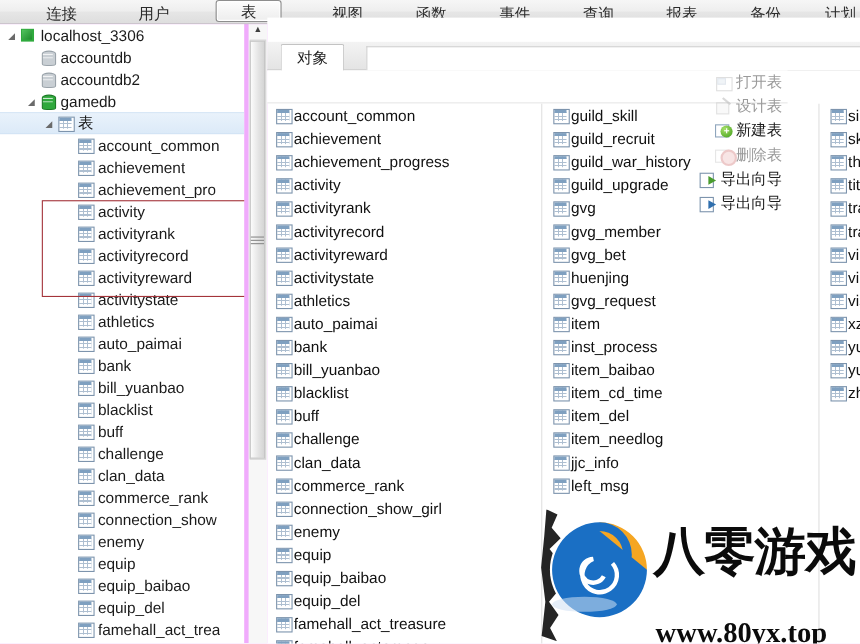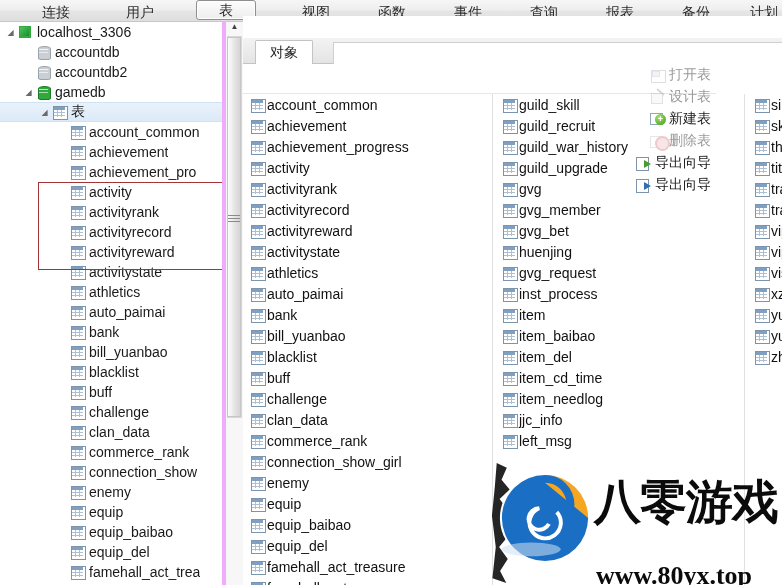--- a/index.html
+++ b/index.html
@@ -556,37 +556,37 @@
             <div class="obj-item">
               <span class="ico ico-tbl"></span>
               <span>huenjing</span>
             </div>
             <div class="obj-item">
               <span class="ico ico-tbl"></span>
               <span>gvg_request</span>
             </div>
             <div class="obj-item">
               <span class="ico ico-tbl"></span>
+              <span>item</span>
+            </div>
+            <div class="obj-item">
+              <span class="ico ico-tbl"></span>
               <span>inst_process</span>
             </div>
             <div class="obj-item">
               <span class="ico ico-tbl"></span>
-              <span>item</span>
-            </div>
-            <div class="obj-item">
-              <span class="ico ico-tbl"></span>
               <span>item_baibao</span>
             </div>
             <div class="obj-item">
               <span class="ico ico-tbl"></span>
+              <span>item_cd_time</span>
+            </div>
+            <div class="obj-item">
+              <span class="ico ico-tbl"></span>
               <span>item_del</span>
-            </div>
-            <div class="obj-item">
-              <span class="ico ico-tbl"></span>
-              <span>item_cd_time</span>
             </div>
             <div class="obj-item">
               <span class="ico ico-tbl"></span>
               <span>item_needlog</span>
             </div>
             <div class="obj-item">
               <span class="ico ico-tbl"></span>
               <span>jjc_info</span>
             </div>
             <div class="obj-item">

